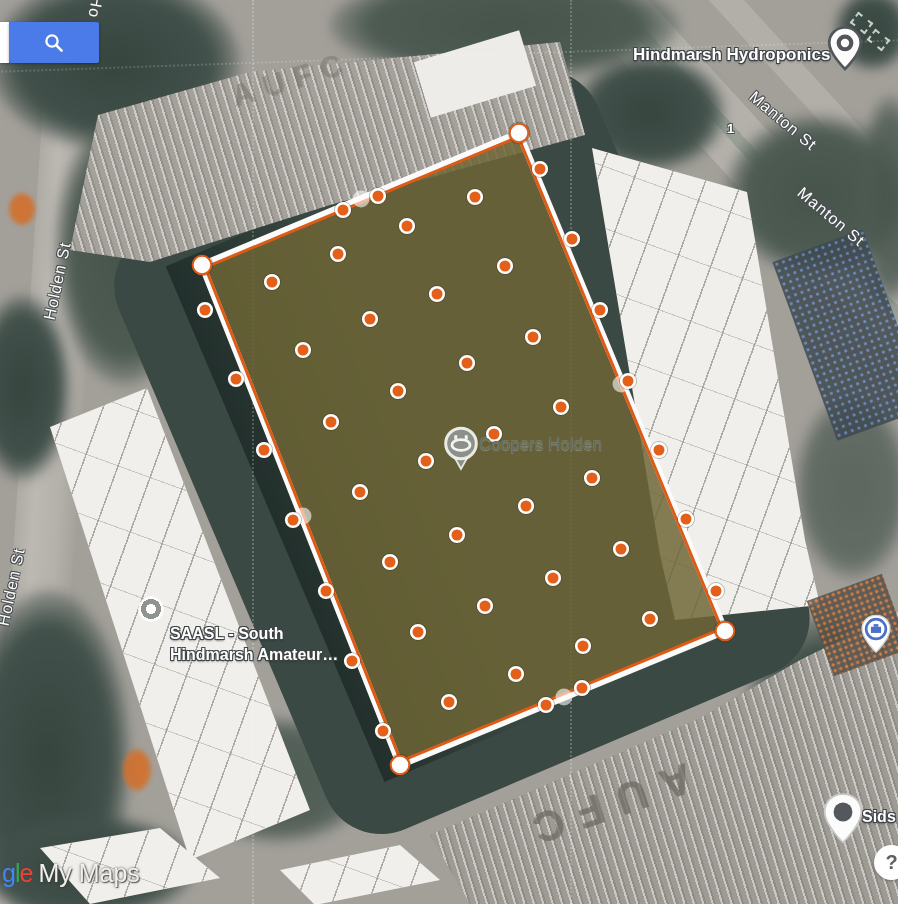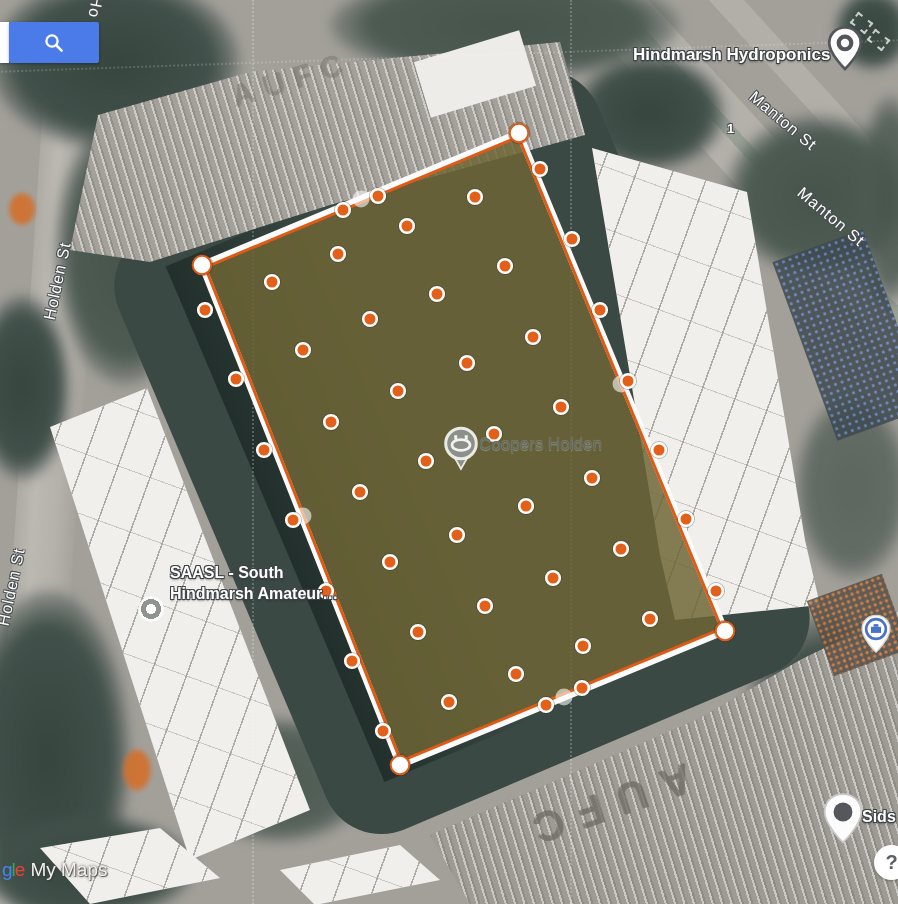--- a/index.html
+++ b/index.html
@@ -38,21 +38,21 @@
      text-shadow:1px 1px 0 rgba(70,70,64,.4);}
   .muted-label{position:absolute;color:#5f6a66;font-size:17px;white-space:nowrap;
      text-shadow:0 1px 1px rgba(235,235,230,.35), 0 -1px 1px rgba(235,235,230,.25);}
   
   .search-btn{position:absolute;left:9px;top:22px;width:90px;height:41px;background:#4b7be8;
      border-radius:2px;box-shadow:0 1px 3px rgba(0,0,0,.35);display:flex;align-items:center;justify-content:center;cursor:pointer;}
   .search-stub{position:absolute;left:0;top:22px;width:9px;height:41px;background:#fff;box-shadow:0 1px 3px rgba(0,0,0,.3);}
   .help-bubble{position:absolute;left:874px;top:845px;width:35px;height:35px;border-radius:50%;
      background:#fff;box-shadow:0 1px 3px rgba(0,0,0,.3);display:flex;align-items:center;justify-content:center;
      font-size:20px;font-weight:bold;color:#5b6064;}
-  .watermark{position:absolute;left:2px;top:859px;font-size:19px;white-space:nowrap;}
+  .watermark{position:absolute;left:2px;top:859px;font-size:25px;white-space:nowrap;}
   .watermark .suffix{font-weight:500;letter-spacing:-1px;}
   .watermark .product{color:#f2f0ed;margin-left:6px;
      text-shadow:0 0 3px rgba(60,60,58,.9),1px 1px 1px rgba(60,60,58,.8);}
   .crossmark{position:absolute;width:15px;height:10px;border:2px dashed rgba(250,250,248,.75);transform:rotate(38deg);}
   .dotline{position:absolute;border-left:2px dotted rgba(255,255,255,.22);width:0;}
   svg.overlay{position:absolute;left:0;top:0;}
   .pin{position:absolute;}
 </style>
 </head>
 <body>
@@ -236,21 +236,21 @@
   <div class="street-label" style="left:-28px;top:578px;transform:rotate(-78deg);font-size:16px;">Holden St</div>
   <div class="street-label" style="left:84px;top:-2px;transform:rotate(100deg);font-size:16px;">Ho</div>
   <div class="street-label" style="left:727px;top:121px;font-size:13px;font-weight:bold;">1</div>
 
   <div class="poi-label" style="left:633px;top:45px;">Hindmarsh Hydroponics</div>
   <svg class="pin" style="left:827px;top:26px;" width="36" height="45" viewBox="0 0 24 30">
     <path d="M12 1 C6 1 1.5 5.5 1.5 11.3 c0 7.2 10.5 17.4 10.5 17.4 s10.5 -10.2 10.5 -17.4 C22.5 5.5 18 1 12 1 z" fill="#fdfdfd" stroke="#53575b" stroke-width="1.8"></path>
     <circle cx="12" cy="11.3" r="4.2" fill="#fff" stroke="#53575b" stroke-width="2.8"></circle>
   </svg>
 
-  <div class="poi-label" style="left:170px;top:562px;font-size:16px;line-height:21px;">
+  <div class="poi-label" style="left:170px;top:623px;font-size:16px;line-height:21px;">
     <div>SAASL - South</div>
     <div>Hindmarsh Amateur…</div>
   </div>
   <div class="abs" style="left:138px;top:596px;width:26px;height:26px;border-radius:50%;
               background:radial-gradient(circle,#fff 0 5px,#8f958e 5px 10px,rgba(255,255,255,.9) 10px 12.5px,rgba(255,255,255,0) 13px);"></div>
 
   <div class="muted-label" style="left:479px;top:435px;">Coopers Holden</div>
   <svg class="pin" style="left:443px;top:425px;opacity:.93;" width="36" height="46" viewBox="0 0 24 30">
     <path d="M12 29 l-4.5 -8 h9 z" fill="#8e9491" stroke="rgba(255,255,255,.9)" stroke-width="1.2"></path>
     <circle cx="12" cy="12" r="10.2" fill="#8e9491" stroke="rgba(255,255,255,.92)" stroke-width="2"></circle>

